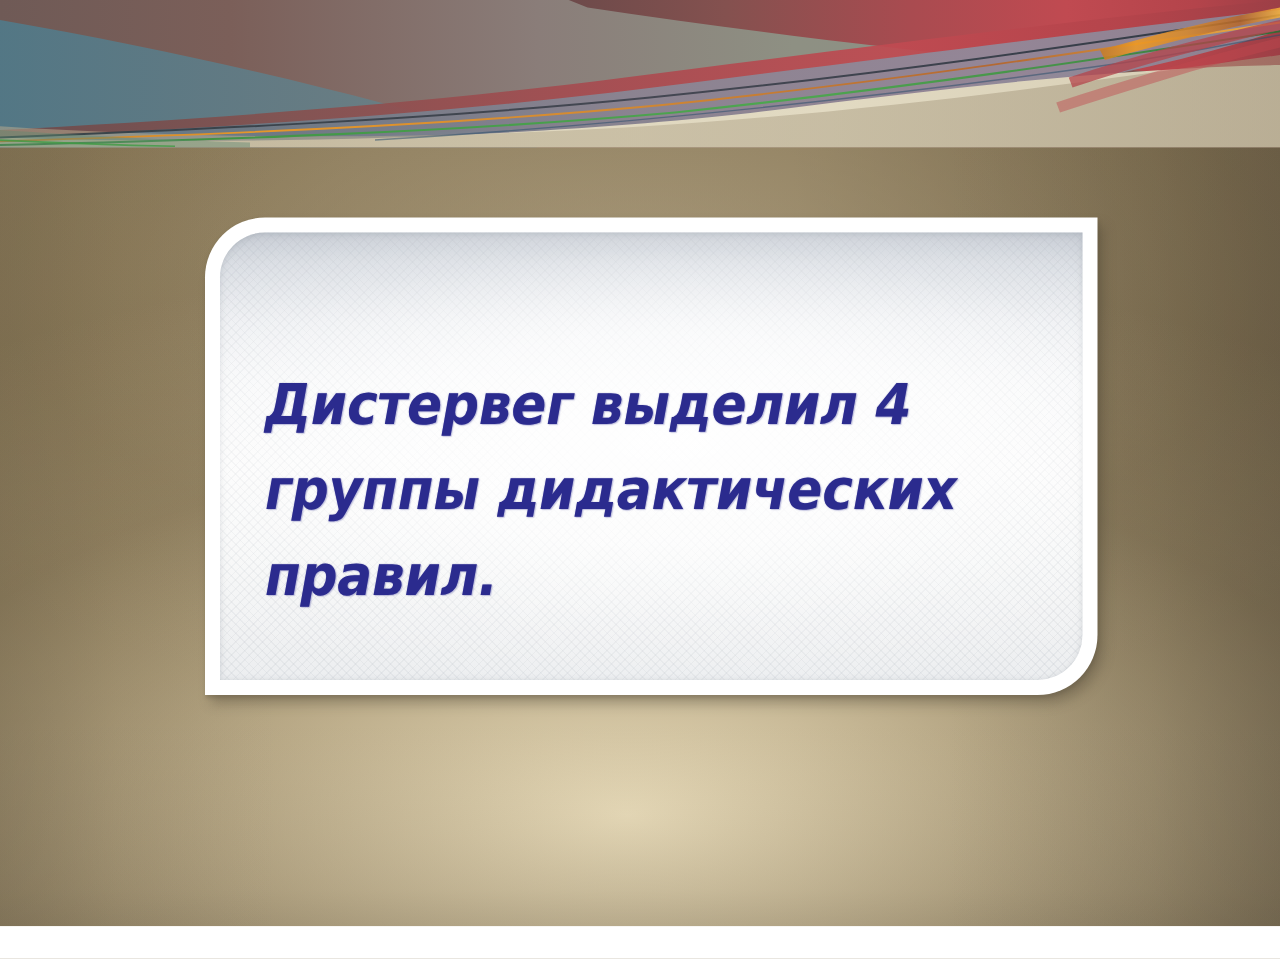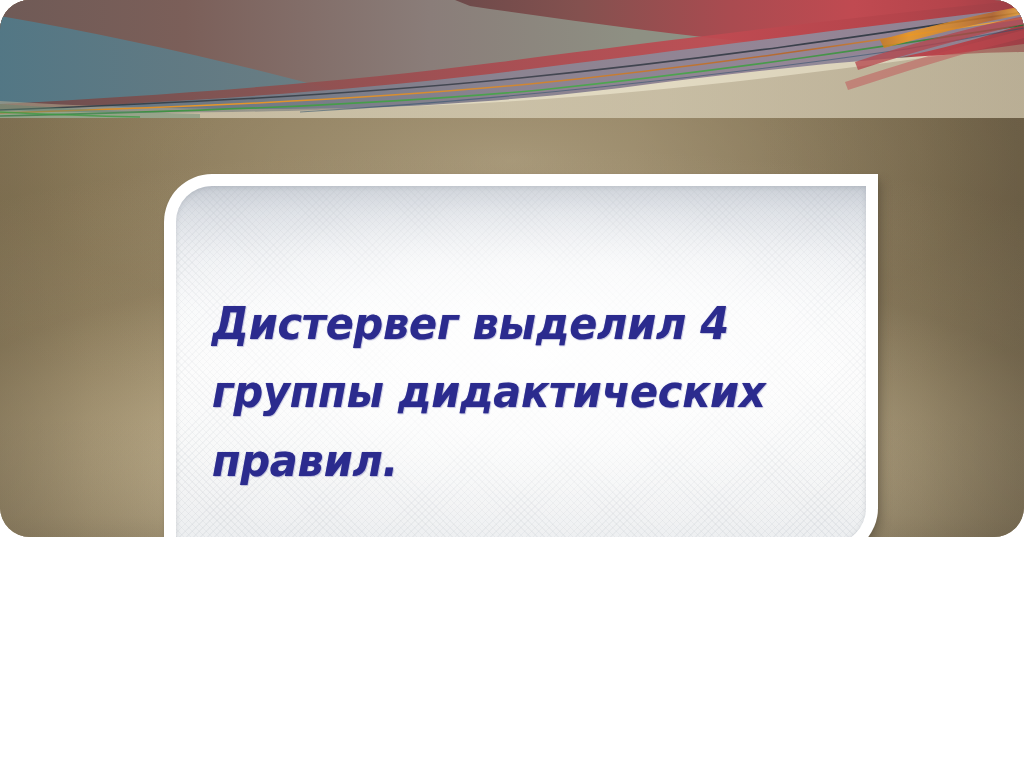--- a/index.html
+++ b/index.html
@@ -9,24 +9,23 @@
     background: #ffffff;
   }
   body {
     font-family: "Liberation Sans", sans-serif;
   }
 
   
   .slide {
     position: relative;
     width: 1024px;
-    height: 537px;
+    height: 741px;
     overflow: hidden;
     background: #a79a80;
-    border-radius: 30px;
   }
 
   
   .slide-bg {
     position: absolute;
     inset: 0;
     background:
       radial-gradient(115% 78% at 49% 88%,
         rgba(240,227,193,0.95) 0%,
         rgba(226,211,175,0.62) 26%,

